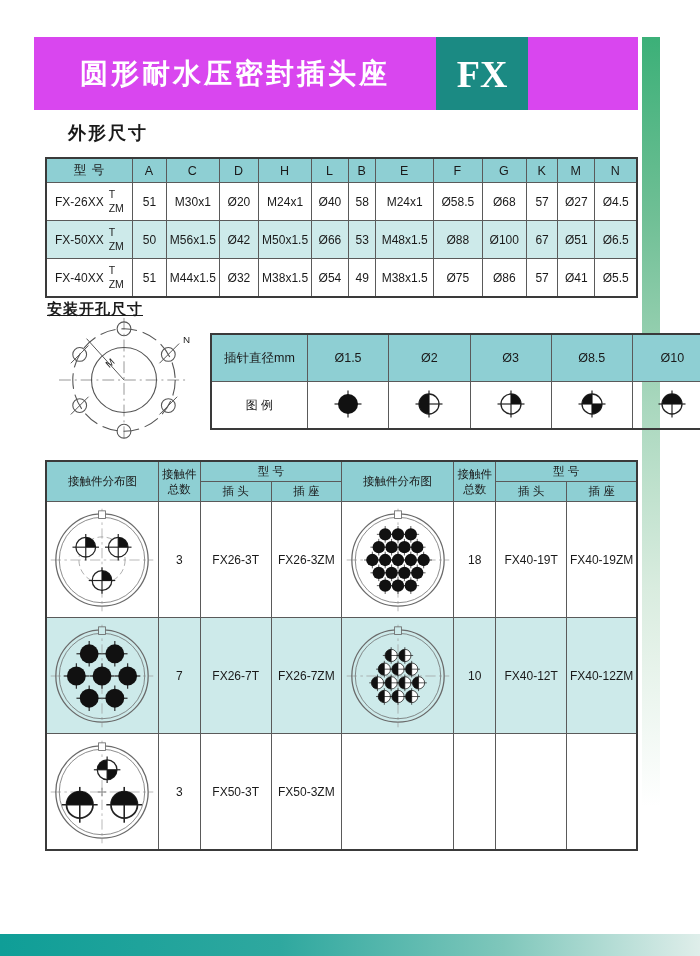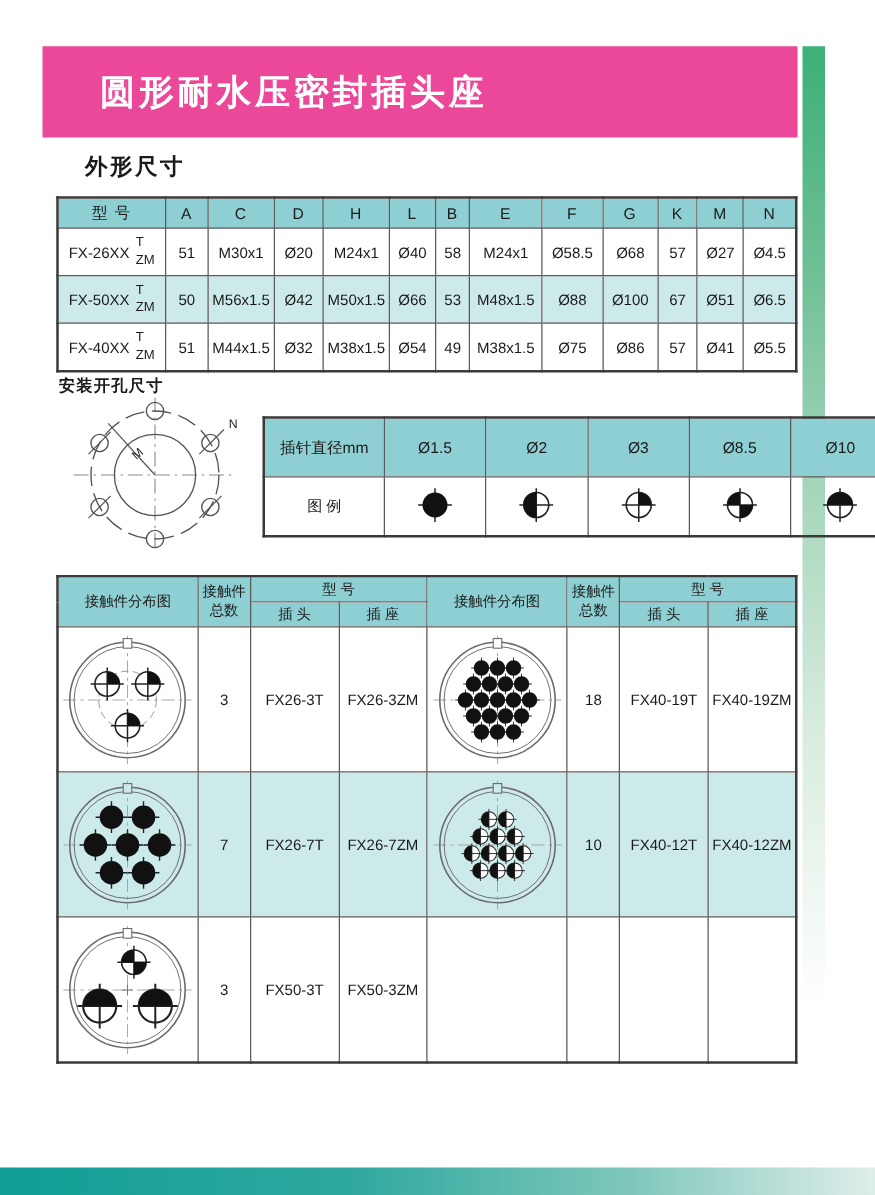--- a/index.html
+++ b/index.html
@@ -1,31 +1,31 @@
 <!DOCTYPE html>
 <html><head>
 <meta charset="utf-8">
 <style>
   html,body{margin:0;padding:0;background:#fff;}
   .page{position:relative;width:700px;height:956px;background:#fff;overflow:hidden;
         font-family:"Liberation Sans",sans-serif;color:#1a1a1a;}
 
   
-  .top-bar{position:absolute;left:34px;top:37px;width:604px;height:73px;background:#ec4899;}
+  .top-bar{position:absolute;left:34px;top:37px;width:604px;height:73px;background:#d946ef;}
   .top-title{position:absolute;left:0;top:0;width:402px;height:73px;display:flex;align-items:center;justify-content:center;
              color:#fff;font-size:28px;font-weight:bold;letter-spacing:3px;}
   .fx-box{position:absolute;left:402px;top:0;width:92px;height:73px;background:#1b8a83;display:flex;align-items:center;justify-content:center;
           color:#fff;font-family:"Liberation Serif",serif;font-size:38px;font-weight:bold;}
   .side-strip{position:absolute;left:642px;top:37px;width:18px;height:810px;
               background:linear-gradient(#3cb078 0%,#6fbf95 22%,#a8d7bd 45%,#d9ecdf 68%,rgba(255,255,255,0) 95%);}
   .bottom-bar{position:absolute;left:0;top:934px;width:700px;height:22px;
               background:linear-gradient(to right,#0f9e97,#2fa89f 40%,#7fc7bb 72%,#dfeeea 100%);}
 
   .s1-title{position:absolute;left:68px;top:121px;font-size:18px;font-weight:bold;letter-spacing:2px;}
-  .s2-title{position:absolute;left:47px;top:300px;font-size:13px;font-weight:bold;letter-spacing:1px;}
+  .s2-title{position:absolute;left:47px;top:300px;font-size:15px;font-weight:bold;letter-spacing:1px;text-decoration:underline;}
 
   
   table{border-collapse:collapse;table-layout:fixed;}
   .grid th,.grid td{border:1px solid #5a5a5a;text-align:center;padding:0;font-weight:normal;
                     font-size:12px;color:#1a1a1a;overflow:hidden;}
   .grid{border:2px solid #3a3a3a;}
   .grid th{background:#8ecfd3;}
 
   .dim{position:absolute;left:45px;top:157px;width:593px;}
   .dim th{height:23px;font-size:12.5px;letter-spacing:1px;}
@@ -101,20 +101,21 @@
         <line class="pt" x1="-13.5" y1="0" x2="13.5" y2="0"></line>
       <path class="pf" d="M-10 0 A10 10 0 0 1 10 0 Z"></path>
     </g>
   </defs>
 </svg>
 
 <div class="page">
 
   <div class="top-bar">
     <div class="top-title">圆形耐水压密封插头座</div>
+    <div class="fx-box">FX</div>
   </div>
   <div class="side-strip"></div>
 
   <div class="s1-title">外形尺寸</div>
 
   <table class="grid dim">
     <colgroup>
       <col style="width:14.6%">
         <col style="width:5.8%">
         <col style="width:8.9%">

